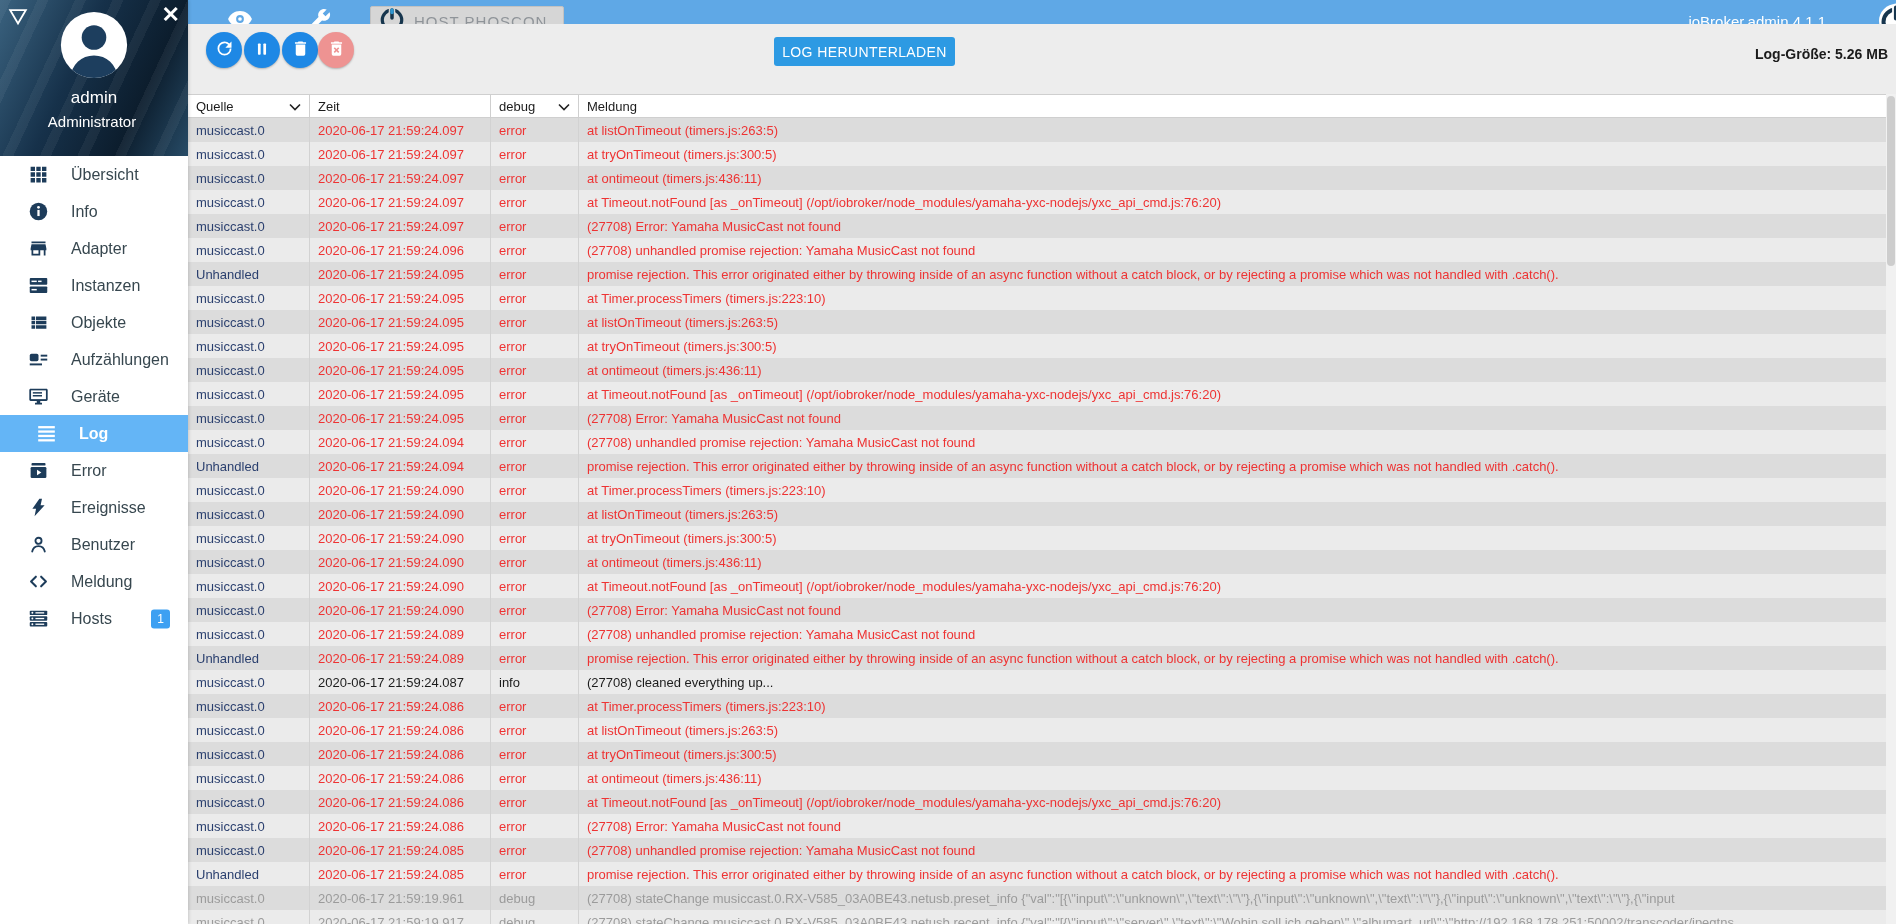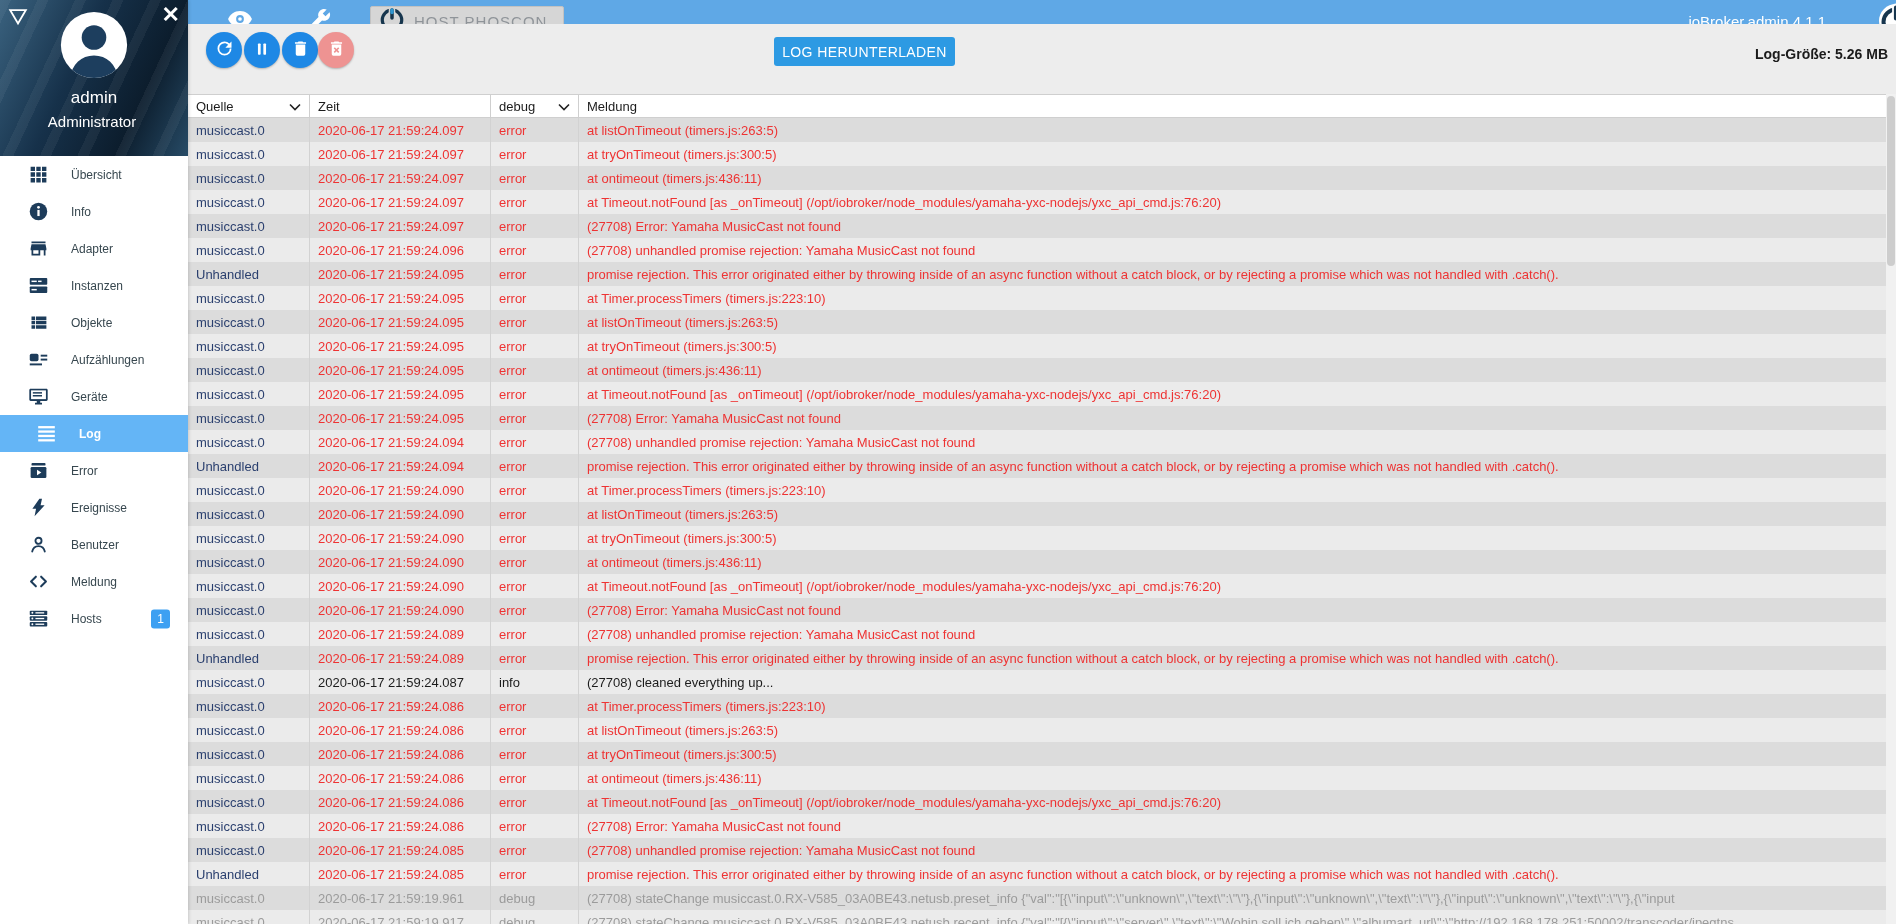--- a/index.html
+++ b/index.html
@@ -24,21 +24,21 @@
       linear-gradient(115deg, #3a627f 0%, #16314a 40%, #0c1d2d 72%, #274b66 100%);
   }
   .side-head .tri { position:absolute; left:7px; top:6px; cursor:pointer; }
   .side-head .close-x { position:absolute; right:8px; top:4px; color:#fff; font-size:22px; line-height:22px; cursor:pointer; font-weight:bold; }
   .avatar { position:absolute; left:50%; top:10px; transform:translateX(-50%); }
   .user-name { position:absolute; left:0; right:0; top:88px; text-align:center; color:#fff; font-size:17px; }
   .user-role { position:absolute; left:0; right:4px; top:113px; text-align:center; color:#fff; font-size:15px; }
   .side-menu { position:absolute; top:156px; left:0; right:0; }
   .side-item { height:37px; display:flex; align-items:center; padding-left:26px; cursor:pointer; position:relative; color:#37474f; }
   .side-item .side-icon { width:24px; height:24px; display:flex; align-items:center; justify-content:center; color:#1d3c5a; }
-  .side-item .side-label { margin-left:21px; font-size:12px; }
+  .side-item .side-label { margin-left:21px; font-size:16px; }
   .side-item.selected { background:#64b5f6; color:#fff;padding-left:34px; }
   .side-item.selected .side-icon { color:#fff; }
   .side-item.selected .side-label { font-weight:bold; }
   .side-badge { position:absolute; right:18px; top:50%; transform:translateY(-50%); min-width:19px; height:19px; background:#3da0f2; border-radius:3px; color:#fff; font-size:12px; display:flex; align-items:center; justify-content:center; padding:0 3px; }
 
   
   .log-toolbar { position:absolute; left:188px; top:24px; right:0; height:52px; background:#ededed; }
   .circ-btn { position:absolute; top:8px; width:36px; height:36px; border-radius:50%; border:none; background:#1e88e5; display:flex; align-items:center; justify-content:center; cursor:pointer; box-shadow:0 1px 2px rgba(0,0,0,.25); }
   .circ-btn.red { background:#ee9392; }
   .download-btn { position:absolute; left:586px; top:13px; width:181px; height:29px; background:#2d9ae3; color:#fff; border:none; border-radius:3px; font-size:14px; font-family:"Liberation Sans",sans-serif; letter-spacing:.4px; cursor:pointer; }

